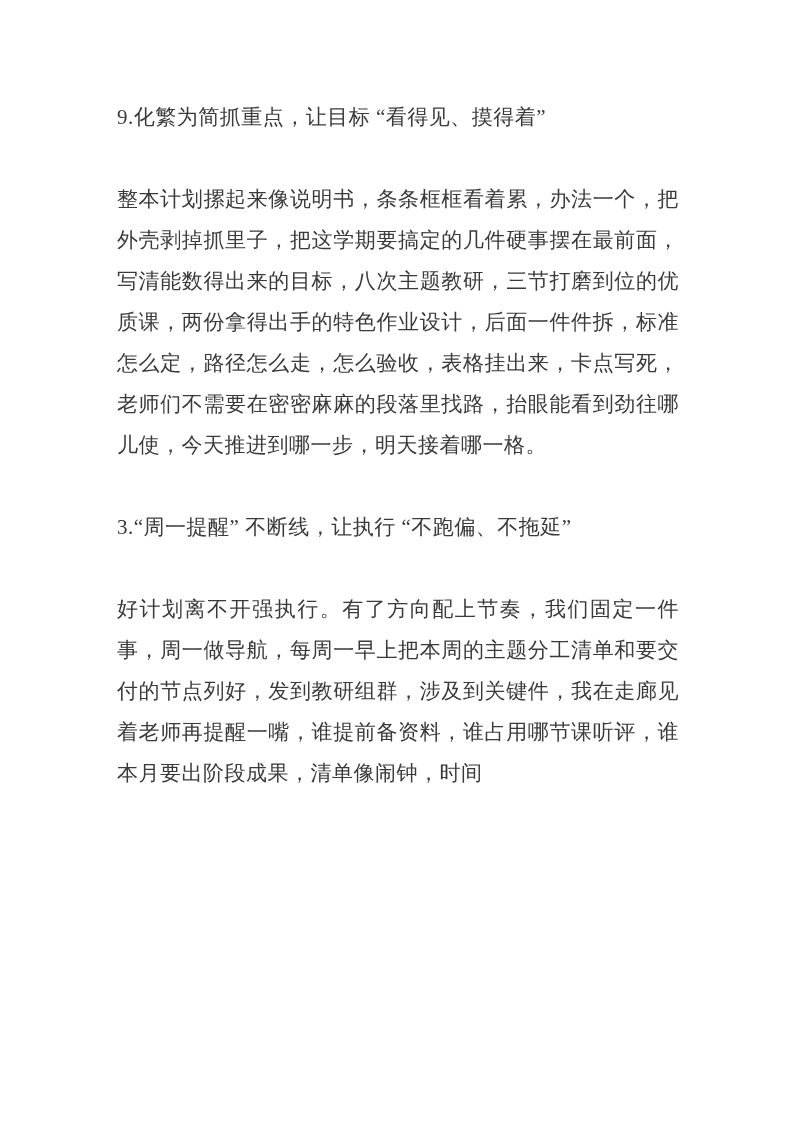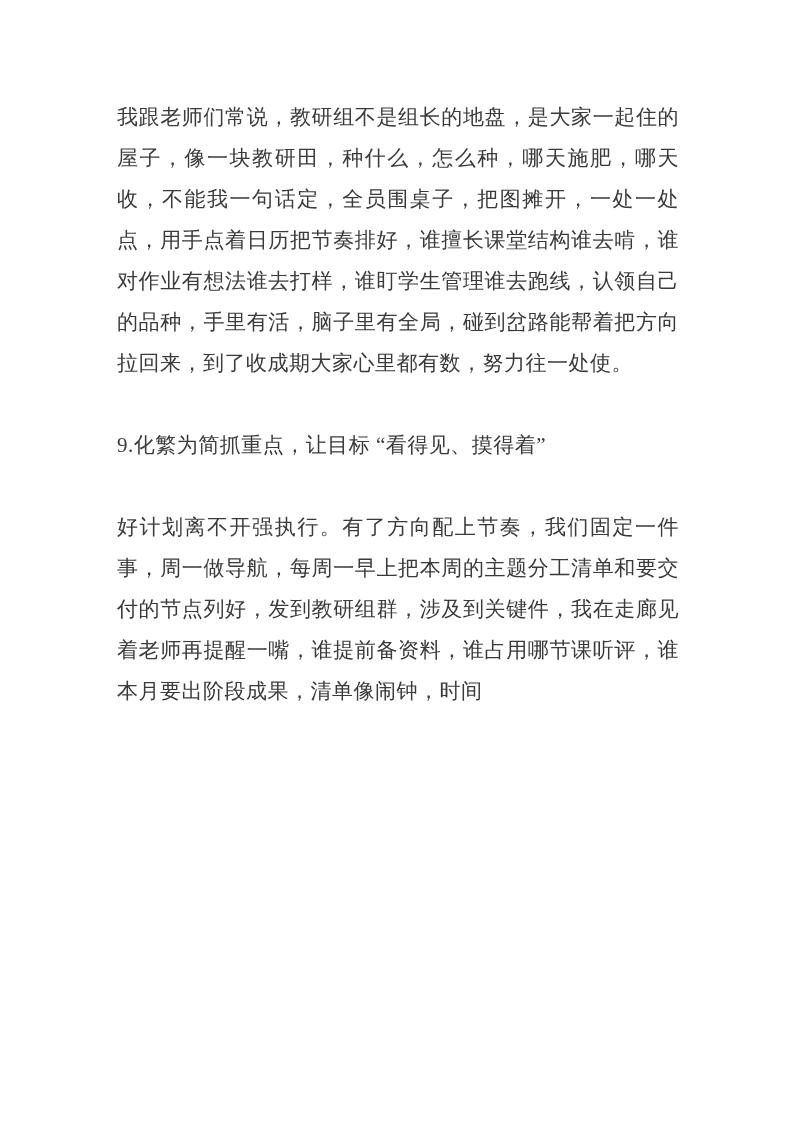--- a/index.html
+++ b/index.html
@@ -36,17 +36,18 @@
   }
   .content p:last-child {
     margin-bottom: 0;
   }
 </style>
 </head>
 <body>
 
 <div class="page">
   <div class="content">
-    <p class="body-para">我跟老师们常说，教研组不是组长的地盘，是大家一起住的屋子，像一块教研田，种什么，怎么种，哪天施肥，哪天收，不能我一句话定，全员围桌子，把图摊开，一处一处点，用手点着日历把节奏排好，谁擅长课堂结构谁去啃，谁对作业有想法谁去打样，谁盯学生管理谁去跑线，认领自己的品种，手里有活，脑子里有全局，碰到岔路能帮着把方向拉回来，到了收成期大家心里都有数，努力往一处使。</p>
     <p class="heading">9.化繁为简抓重点，让目标 “看得见、摸得着”</p>
+    <p class="body-para">整本计划摞起来像说明书，条条框框看着累，办法一个，把外壳剥掉抓里子，把这学期要搞定的几件硬事摆在最前面，写清能数得出来的目标，八次主题教研，三节打磨到位的优质课，两份拿得出手的特色作业设计，后面一件件拆，标准怎么定，路径怎么走，怎么验收，表格挂出来，卡点写死，老师们不需要在密密麻麻的段落里找路，抬眼能看到劲往哪儿使，今天推进到哪一步，明天接着哪一格。</p>
+    <p class="heading">3.“周一提醒” 不断线，让执行 “不跑偏、不拖延”</p>
     <p class="body-para">好计划离不开强执行。有了方向配上节奏，我们固定一件事，周一做导航，每周一早上把本周的主题分工清单和要交付的节点列好，发到教研组群，涉及到关键件，我在走廊见着老师再提醒一嘴，谁提前备资料，谁占用哪节课听评，谁本月要出阶段成果，清单像闹钟，时间</p>
   </div>
 </div>
 
 </body></html>

